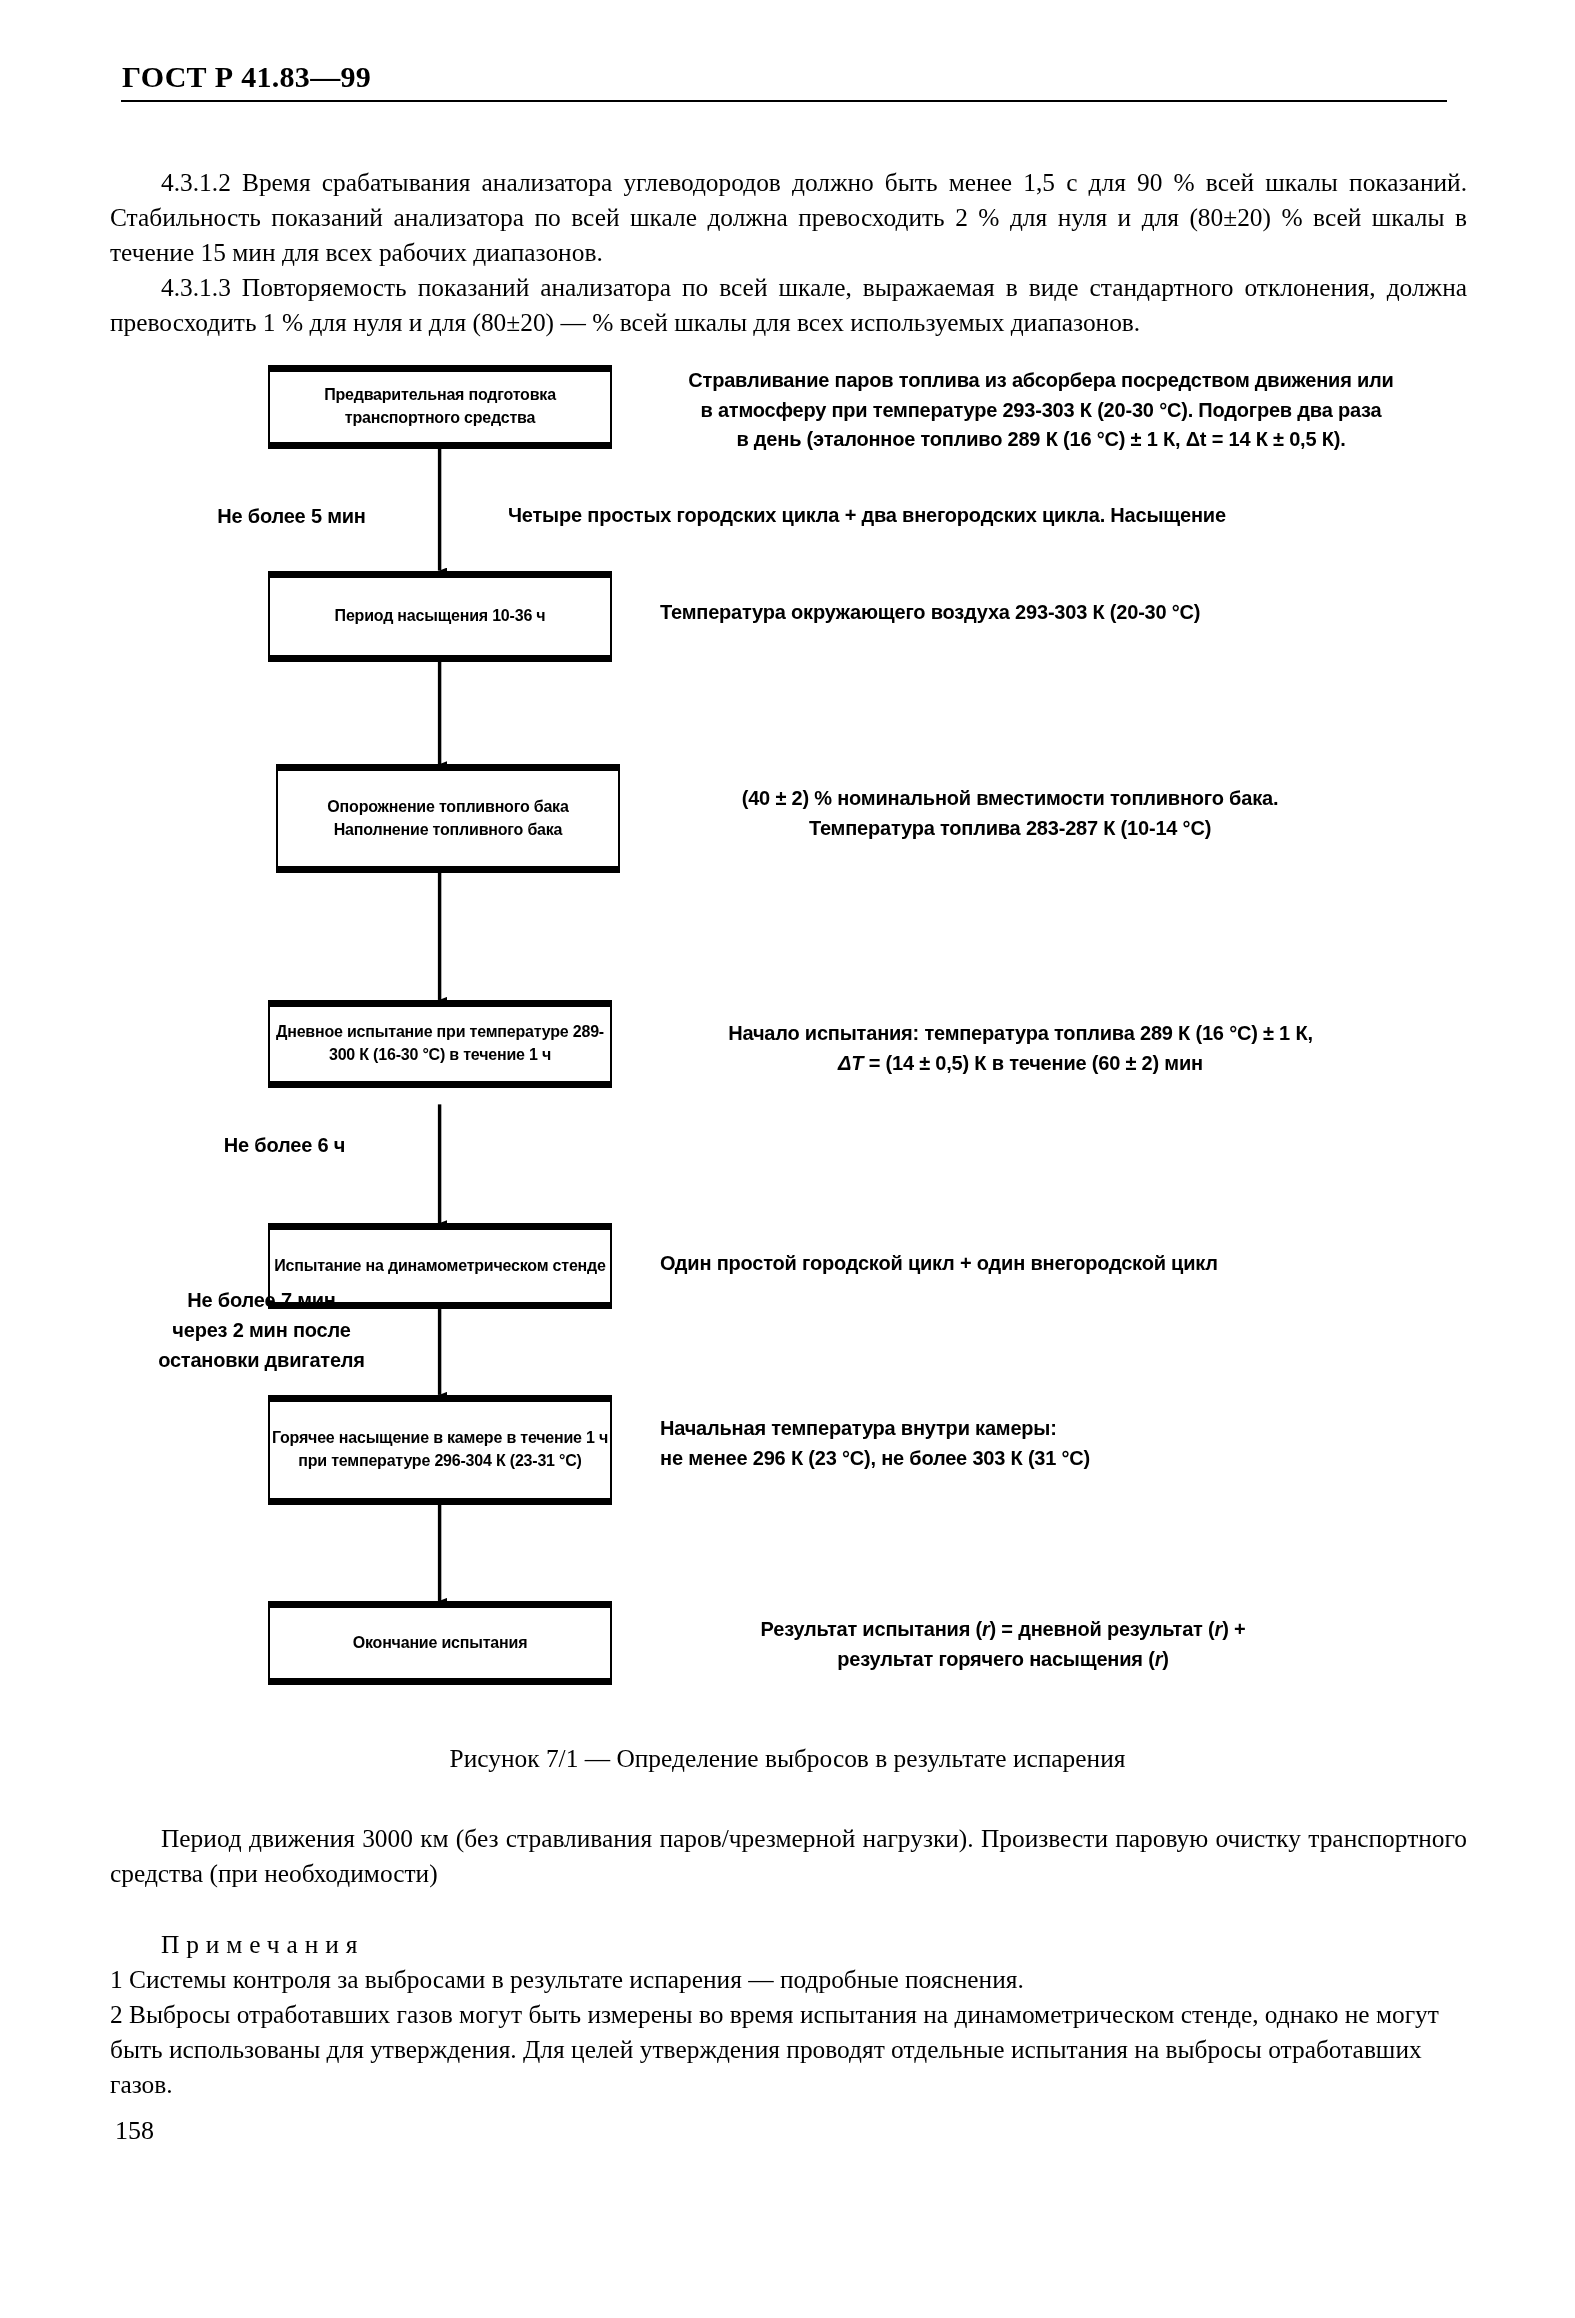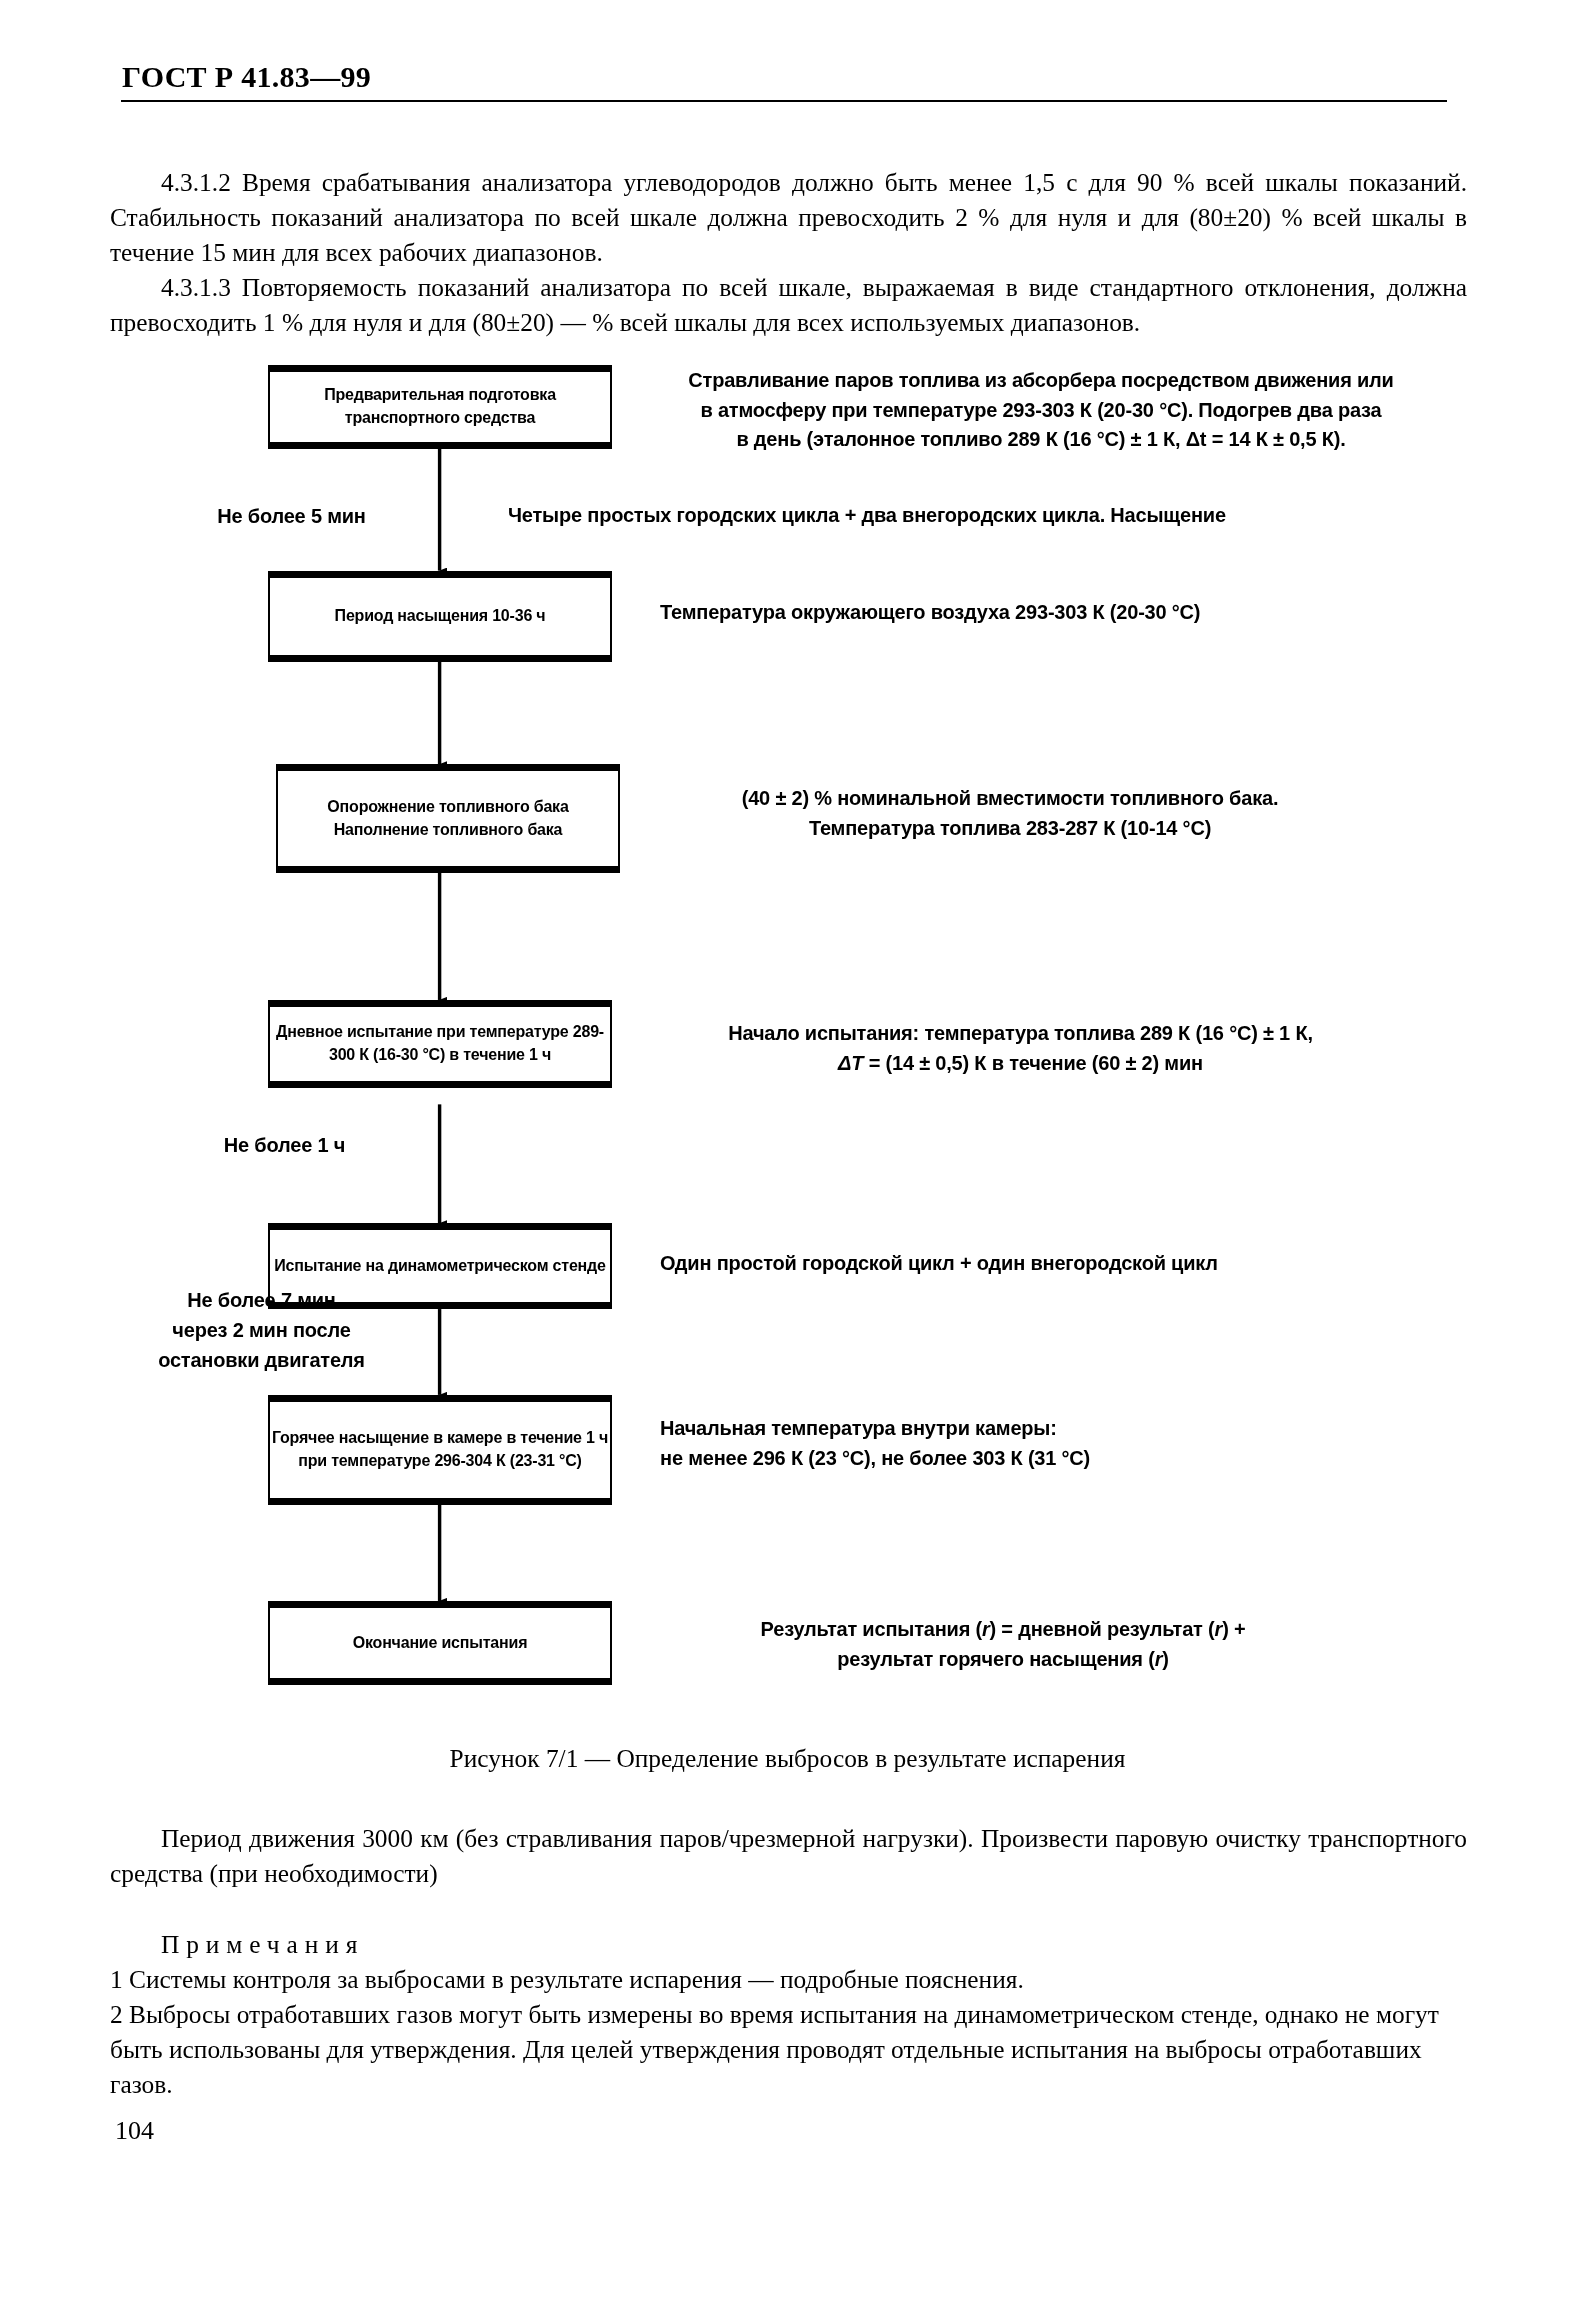--- a/index.html
+++ b/index.html
@@ -194,21 +194,21 @@
   <div class="fc-note ctr" style="left:639px; top:440px; width:742px;">(40 ± 2) % номинальной вместимости топливного бака.
 Температура топлива 283-287 К (10-14 °С)</div>
 
   <div class="fc-box" style="left:268px; top:656px; width:344px; height:88px;">
     <span>Дневное испытание при
 температуре 289-300 К
 (16-30 °С) в течение 1 ч</span>
   </div>
   <div class="fc-note ctr" style="left:639px; top:675px; width:763px;">Начало испытания: температура топлива 289 К (16 °С) ± 1 К,<br><i>ΔT</i> = (14 ± 0,5) К в течение (60 ± 2) мин</div>
 
-  <div class="fc-label" style="left:192px; top:786px; width:185px;">Не более 1 ч</div>
+  <div class="fc-label" style="left:192px; top:786px; width:185px;">Не более 6 ч</div>
 
   <div class="fc-box" style="left:268px; top:879px; width:344px; height:86px;">
     <span>Испытание на
 динамометрическом
 стенде</span>
   </div>
   <div class="fc-note lft" style="left:660px; top:905px; width:776px;">Один простой городской цикл + один внегородской цикл</div>
 
   <div class="fc-label" style="left:148px; top:941px; width:227px;">Не более 7 мин
 через 2 мин после
@@ -235,14 +235,14 @@
 <div class="prose p-below-fig">
   <p class="ind">Период движения 3000 км (без стравливания паров/чрезмерной нагрузки). Произвести паровую очистку транспортного средства (при необходимости)</p>
 </div>
 
 <div class="prose p-notes">
   <p class="notes-title">Примечания</p>
   <p>1 Системы контроля за выбросами в результате испарения — подробные пояснения.</p>
   <p>2 Выбросы отработавших газов могут быть измерены во время испытания на динамометрическом стенде, однако не могут быть использованы для утверждения. Для целей утверждения проводят отдельные испытания на выбросы отработавших газов.</p>
 </div>
 
-<div class="page-number">104</div>
+<div class="page-number">158</div>
 
 
 </body></html>

